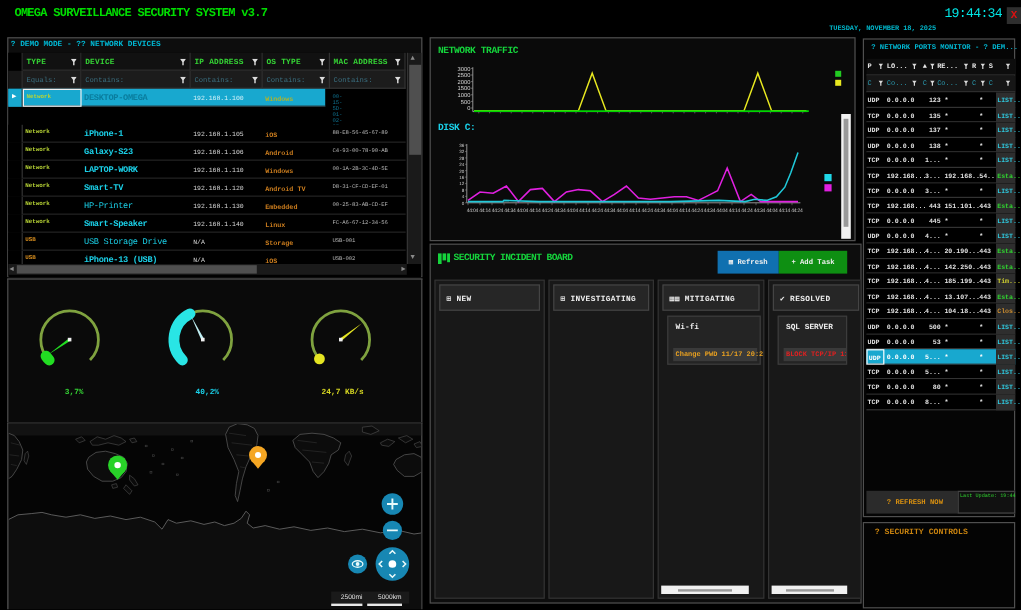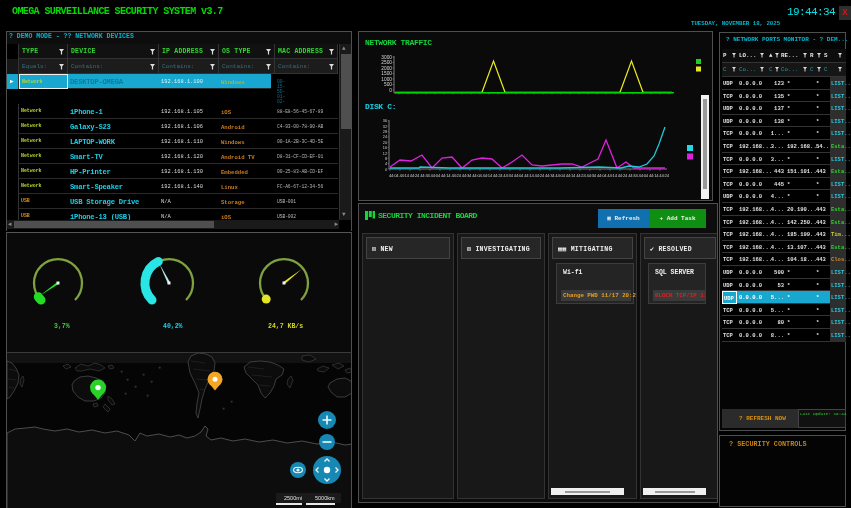--- a/index.html
+++ b/index.html
@@ -125,41 +125,41 @@
 <span class="abs" style="left:63px;top:4px;color:#1ad0e8;font-size:7.2px;font-weight:bold;letter-spacing:-0.25px;">Smart-TV</span>
 <span class="abs" style="left:154px;top:4.5px;color:#d9d9d9;font-size:5.4px;">192.168.1.120</span>
 <span class="abs" style="left:214px;top:4.5px;color:#cd7e1e;font-size:5.6px;font-weight:bold;">Android TV</span>
 <span class="abs" style="left:270px;top:4.5px;color:#b5b5b5;font-size:4.7px;letter-spacing:-0.1px;">D8-31-CF-CD-EF-01</span>
 </div>
 <div class="abs" style="left:0;top:120px;width:331px;height:15px;background:#000;border-bottom:1px solid #2a2a2a;">
 <div class="abs" style="left:0;top:0;width:12px;height:15px;background:#000;border-right:1px solid #333;"></div>
 <div class="abs" style="left:12px;top:0;width:49px;height:15px;">
           <span class="abs" style="left:2px;top:4px;color:#b8d435;font-size:4.9px;font-weight:bold;">Network</span>
         </div>
-<span class="abs" style="left:63px;top:4px;color:#1ad0e8;font-size:7.2px;font-weight:bold;letter-spacing:-0.25px;">HP-Printer</span>
+<span class="abs" style="left:63px;top:4px;color:#1ad0e8;font-size:7.2px;font-weight:normal;letter-spacing:-0.25px;">HP-Printer</span>
 <span class="abs" style="left:154px;top:4.5px;color:#d9d9d9;font-size:5.4px;">192.168.1.130</span>
 <span class="abs" style="left:214px;top:4.5px;color:#cd7e1e;font-size:5.6px;font-weight:bold;">Embedded</span>
 <span class="abs" style="left:270px;top:4.5px;color:#b5b5b5;font-size:4.7px;letter-spacing:-0.1px;">00-25-83-AB-CD-EF</span>
 </div>
 <div class="abs" style="left:0;top:135px;width:331px;height:15px;background:#000;border-bottom:1px solid #2a2a2a;">
 <div class="abs" style="left:0;top:0;width:12px;height:15px;background:#000;border-right:1px solid #333;"></div>
 <div class="abs" style="left:12px;top:0;width:49px;height:15px;">
           <span class="abs" style="left:2px;top:4px;color:#b8d435;font-size:4.9px;font-weight:bold;">Network</span>
         </div>
 <span class="abs" style="left:63px;top:4px;color:#1ad0e8;font-size:7.2px;font-weight:bold;letter-spacing:-0.25px;">Smart-Speaker</span>
 <span class="abs" style="left:154px;top:4.5px;color:#d9d9d9;font-size:5.4px;">192.168.1.140</span>
 <span class="abs" style="left:214px;top:4.5px;color:#cd7e1e;font-size:5.6px;font-weight:bold;">Linux</span>
 <span class="abs" style="left:270px;top:4.5px;color:#b5b5b5;font-size:4.7px;letter-spacing:-0.1px;">FC-A6-67-12-34-56</span>
 </div>
 <div class="abs" style="left:0;top:150px;width:331px;height:15px;background:#000;border-bottom:1px solid #2a2a2a;">
 <div class="abs" style="left:0;top:0;width:12px;height:15px;background:#000;border-right:1px solid #333;"></div>
 <div class="abs" style="left:12px;top:0;width:49px;height:15px;">
           <span class="abs" style="left:2px;top:4px;color:#d78d1e;font-size:4.9px;font-weight:bold;">USB</span>
         </div>
-<span class="abs" style="left:63px;top:4px;color:#1ad0e8;font-size:7.2px;font-weight:bold;letter-spacing:-0.25px;">USB Storage Drive</span>
+<span class="abs" style="left:63px;top:4px;color:#1ad0e8;font-size:7.2px;font-weight:normal;letter-spacing:-0.25px;">USB Storage Drive</span>
 <span class="abs" style="left:154px;top:4.5px;color:#d9d9d9;font-size:5.4px;">N/A</span>
 <span class="abs" style="left:214px;top:4.5px;color:#cd7e1e;font-size:5.6px;font-weight:bold;">Storage</span>
 <span class="abs" style="left:270px;top:4.5px;color:#b5b5b5;font-size:4.7px;letter-spacing:-0.1px;">USB-001</span>
 </div>
 <div class="abs" style="left:0;top:165px;width:331px;height:15px;background:#000;border-bottom:1px solid #2a2a2a;">
 <div class="abs" style="left:0;top:0;width:12px;height:15px;background:#000;border-right:1px solid #333;"></div>
 <div class="abs" style="left:12px;top:0;width:49px;height:15px;">
           <span class="abs" style="left:2px;top:4px;color:#d78d1e;font-size:4.9px;font-weight:bold;">USB</span>
         </div>
 <span class="abs" style="left:63px;top:4px;color:#1ad0e8;font-size:7.2px;font-weight:bold;letter-spacing:-0.25px;">iPhone-13 (USB)</span>

